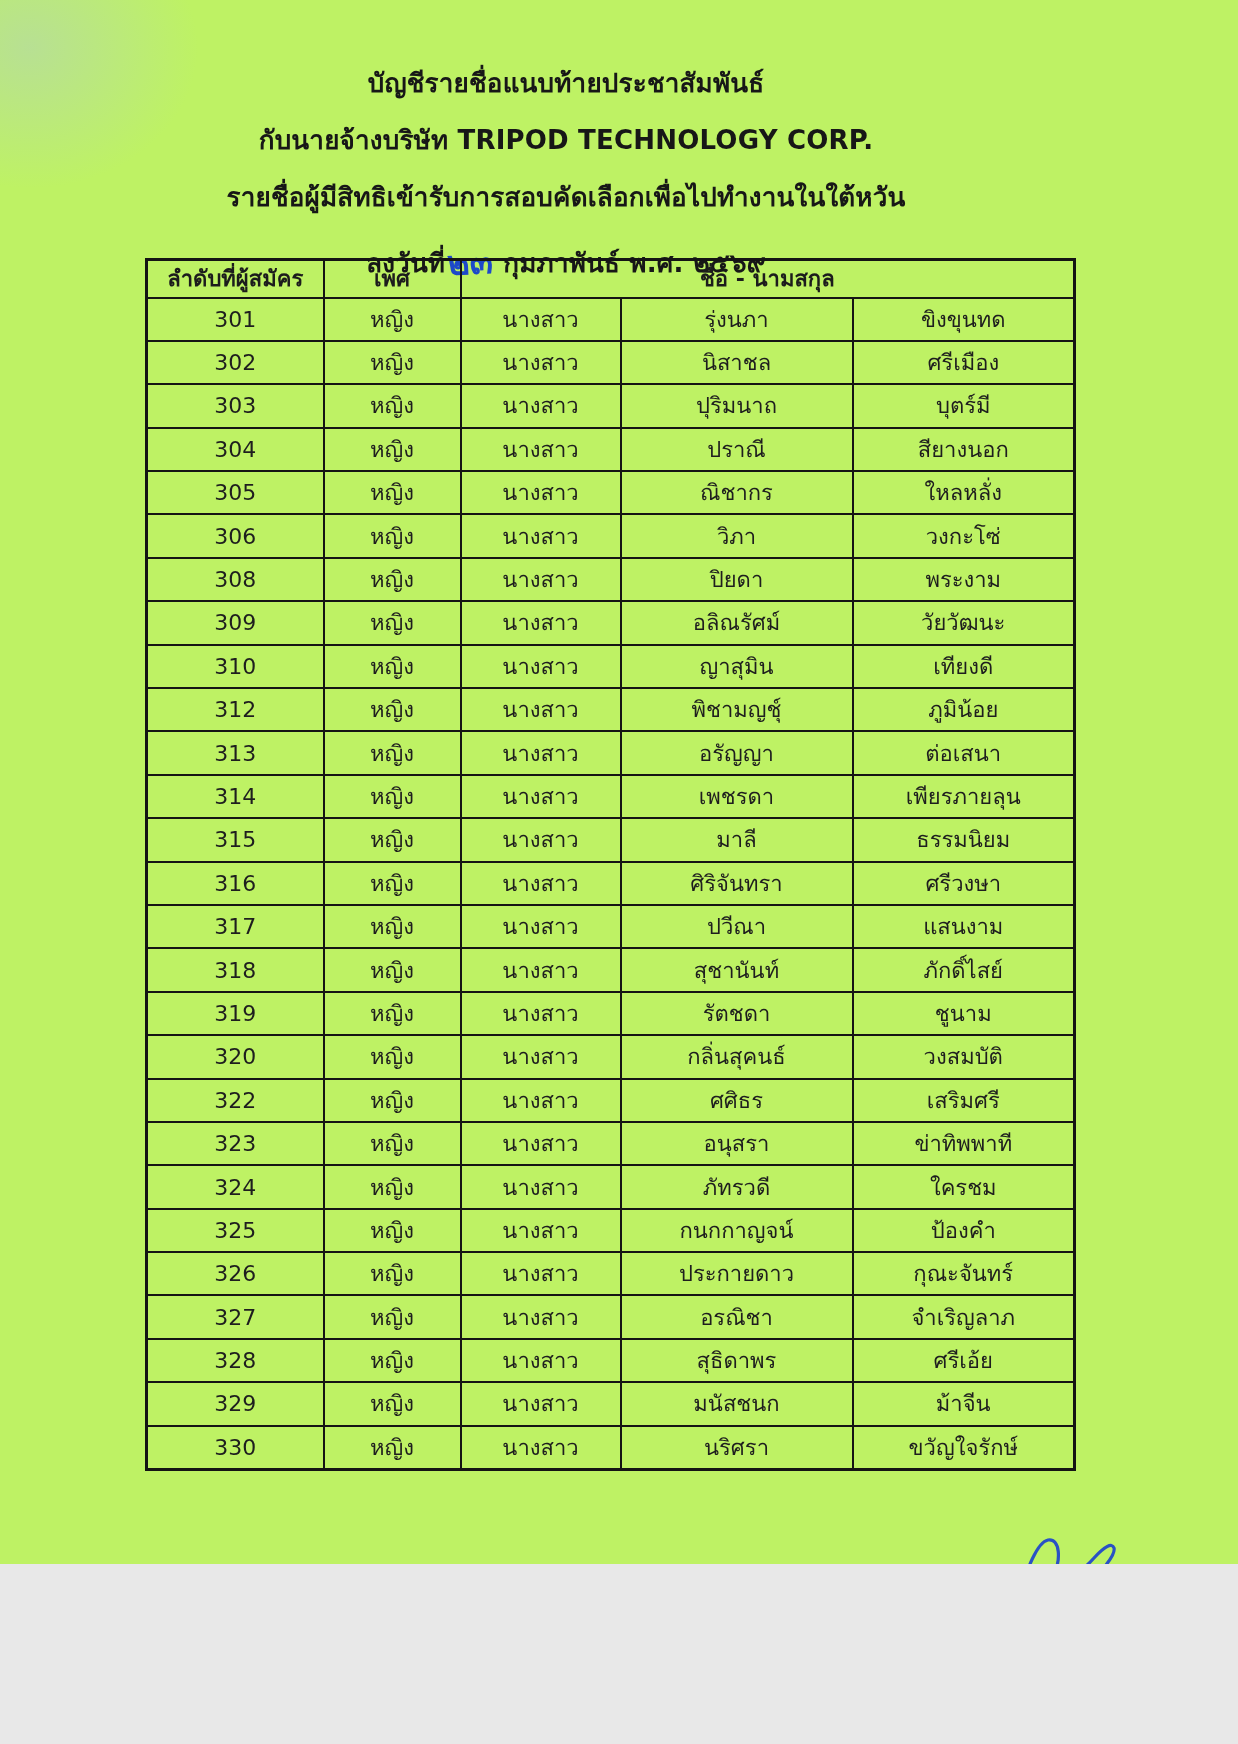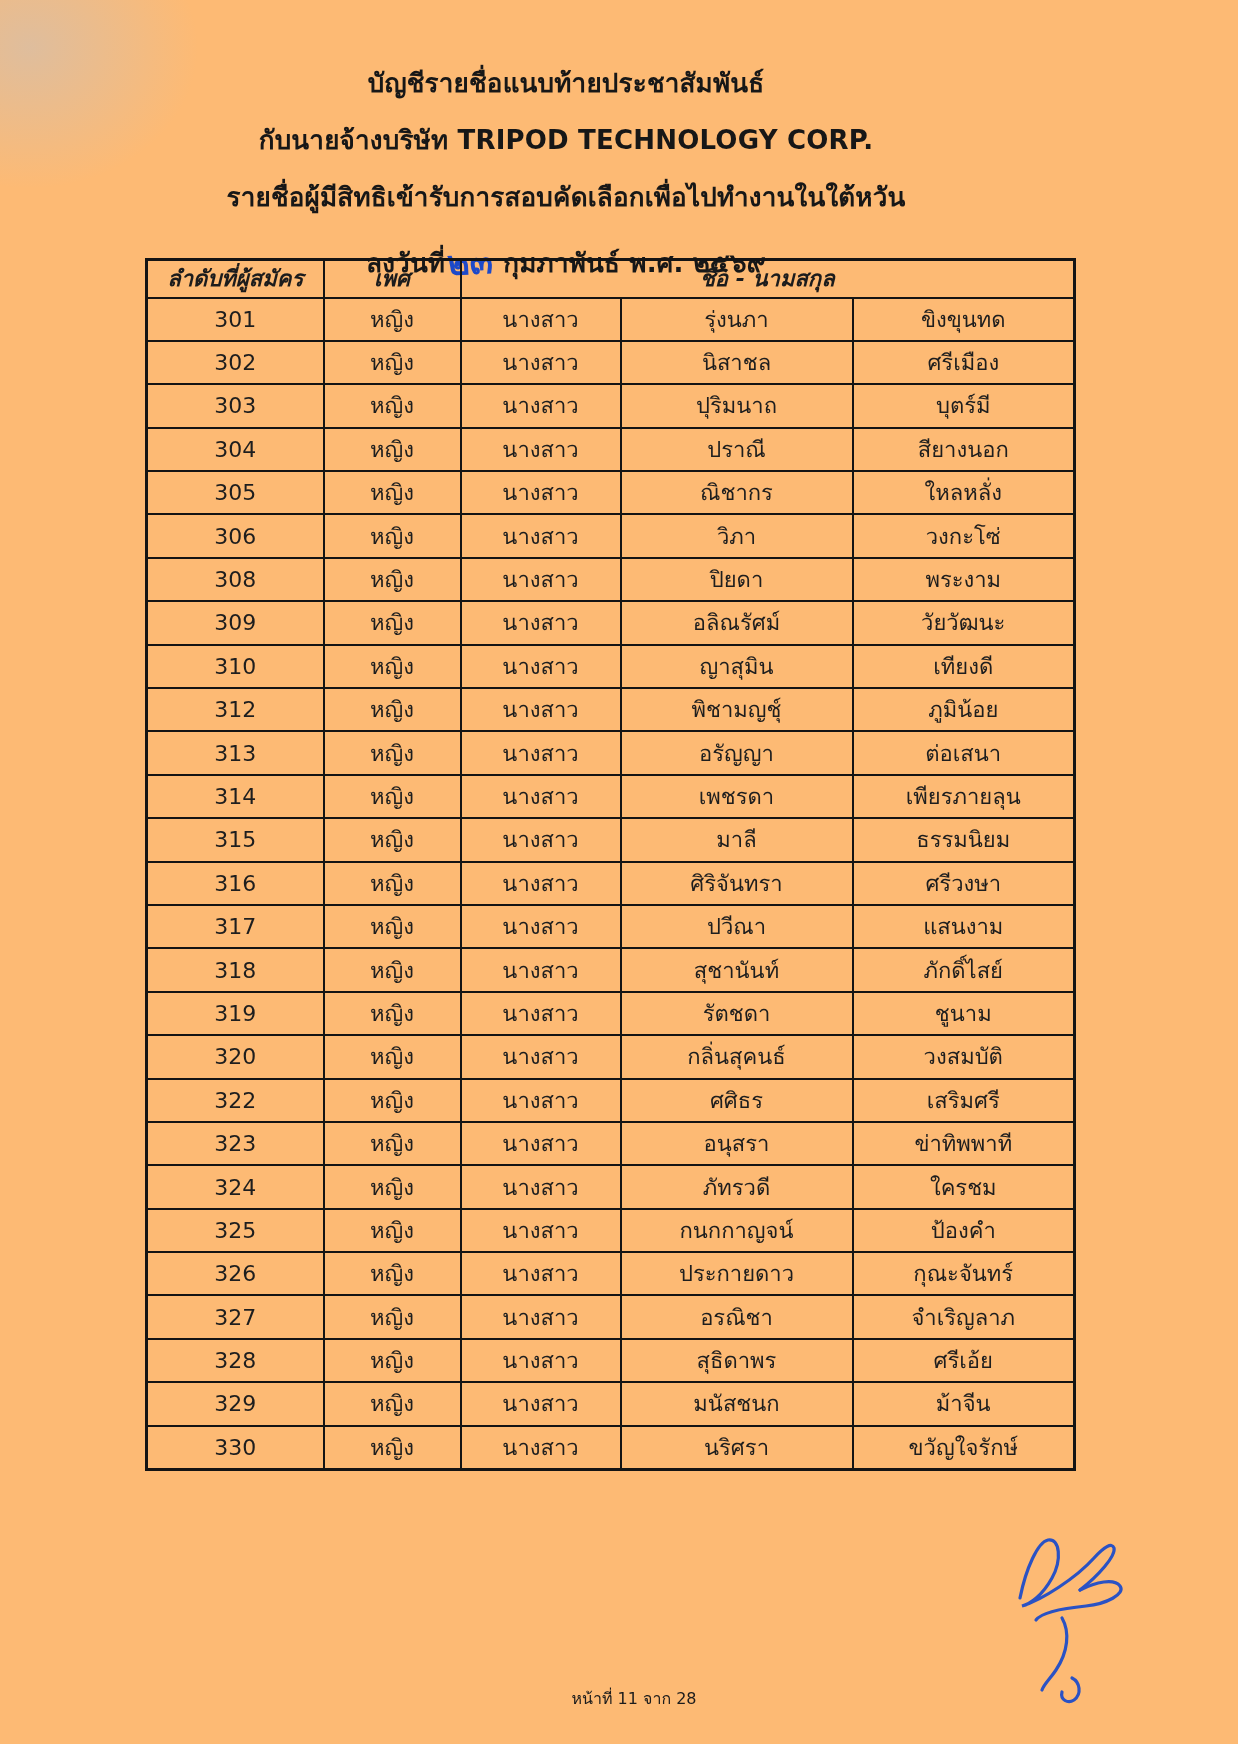--- a/index.html
+++ b/index.html
@@ -1,19 +1,19 @@
 <!DOCTYPE html>
 <html><head>
 <meta charset="utf-8">
 <style>
   html,body{margin:0;padding:0;background:#e8e8e8;}
   .page{
     position:relative;
-    width:1238px;height:1744px;
-    background:#fdba74;
+    width:1238px;height:1564px;
+    background:#bef264;
     overflow:hidden;
     font-family:"DejaVu Sans","Liberation Sans",sans-serif;
     color:#1c1c1c;
   }
   .corner-smudge{
     position:absolute;left:0;top:0;width:200px;height:190px;
     background:radial-gradient(ellipse at 15% 25%, rgba(173,195,224,0.38), rgba(173,195,224,0.0) 70%);
     pointer-events:none;
   }
   .title-block{
@@ -46,21 +46,21 @@
   table.roster col.c5{width:222px;}
   table.roster th, table.roster td{
     border:2px solid #141414;
     text-align:center;vertical-align:middle;
     font-size:22px;
     padding:0;
     overflow:hidden;white-space:nowrap;
   }
   table.roster{border:3px solid #141414;}
   table.roster thead tr{height:38px;}
-  table.roster thead th{font-weight:bold;font-style:italic;}
+  table.roster thead th{font-weight:bold;}
   table.roster tbody tr{height:43.4px;}
   table.roster tbody td{font-weight:normal;color:#1e1e1e;}
   .footer{
     position:absolute;left:0;top:1686px;width:1180px;
     text-align:center;font-size:16px;color:#1c1c1c;padding-left:44px;
   }
   .signature{
     position:absolute;left:1002px;top:1520px;width:150px;height:190px;
     pointer-events:none;
   }

